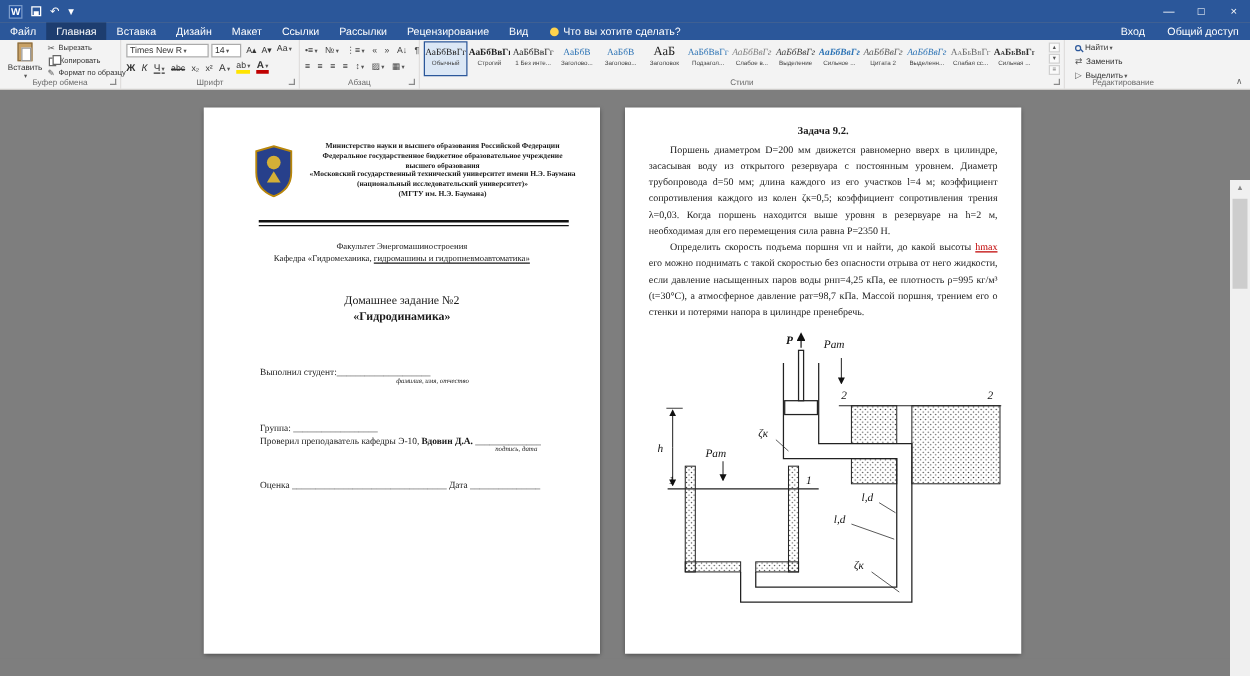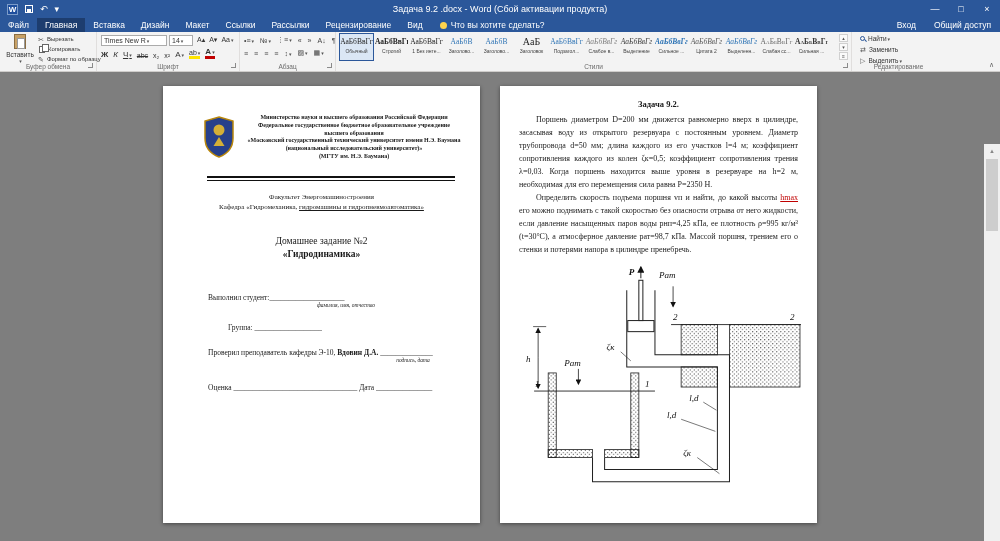--- a/index.html
+++ b/index.html
@@ -154,21 +154,20 @@
 </head>
 <body>
 
 <div class="titlebar">
   <div class="qat">
     <span class="word-logo">W</span>
     <span class="icon-save"></span>
     <span class="glyph">↶</span>
     <span class="glyph">▾</span>
   </div>
-  <div class="win-title">Задача 9.2 .docx - Word (Сбой активации продукта)</div>
   <div class="wincontrols">
     <span class="winbtn">—</span>
     <span class="winbtn">□</span>
     <span class="winbtn">×</span>
   </div>
 </div>
 
 <div class="tabrow">
 
     <div class="tab file">Файл</div>
@@ -405,21 +404,21 @@
     <div class="abs rule2"></div>
 
     <div class="abs ctr dept"><span>Кафедра «Гидромеханика, </span><span class="ulink">гидромашины и гидропневмоавтоматика»</span></div>
     <div class="abs ctr faculty">Факультет Энергомашиностроения</div>
 
     <div class="abs ctr hw1">Домашнее задание №2</div>
     <div class="abs ctr hw2">«Гидродинамика»</div>
 
     <div class="abs fill-line" style="top:207px;">Выполнил студент:____________________</div>
     <div class="abs note" style="left:118px;top:216px;width:130px;">фамилия, имя, отчество</div>
-    <div class="abs fill-line" style="top:237px;margin-left:20px;">Группа: __________________</div>
+    <div class="abs fill-line" style="top:252px;">Группа: __________________</div>
     <div class="abs fill-line" style="top:262px;"><span>Проверил преподаватель кафедры Э-10, </span><b>Вдовин Д.А.</b><span> ______________</span></div>
     <div class="abs note" style="left:200px;top:271px;width:100px;">подпись, дата</div>
     <div class="abs fill-line" style="top:297px;">Оценка _________________________________ Дата _______________</div>
   </div>
 
   <div class="page page2">
     <div class="abs ctr task-title">Задача 9.2.</div>
     <div class="abs task-text">
       <p>Поршень диаметром D=200 мм движется равномерно вверх в цилиндре, засасывая воду из открытого резервуара с постоянным уровнем. Диаметр трубопровода d=50 мм; длина каждого из его участков l=4 м; коэффициент сопротивления каждого из колен ζк=0,5; коэффициент сопротивления трения λ=0,03. Когда поршень находится выше уровня в резервуаре на h=2 м, необходимая для его перемещения сила равна P=2350 Н.</p>
       <p><span>Определить скорость подъема поршня vп и найти, до какой высоты </span><span class="markred">hmax</span><span> его можно поднимать с такой скоростью без опасности отрыва от него жидкости, если давление насыщенных паров воды pнп=4,25 кПа, ее плотность ρ=995 кг/м³ (t=30°С), а атмосферное давление pат=98,7 кПа. Массой поршня, трением его о стенки и потерями напора в цилиндре пренебречь.</span></p>

